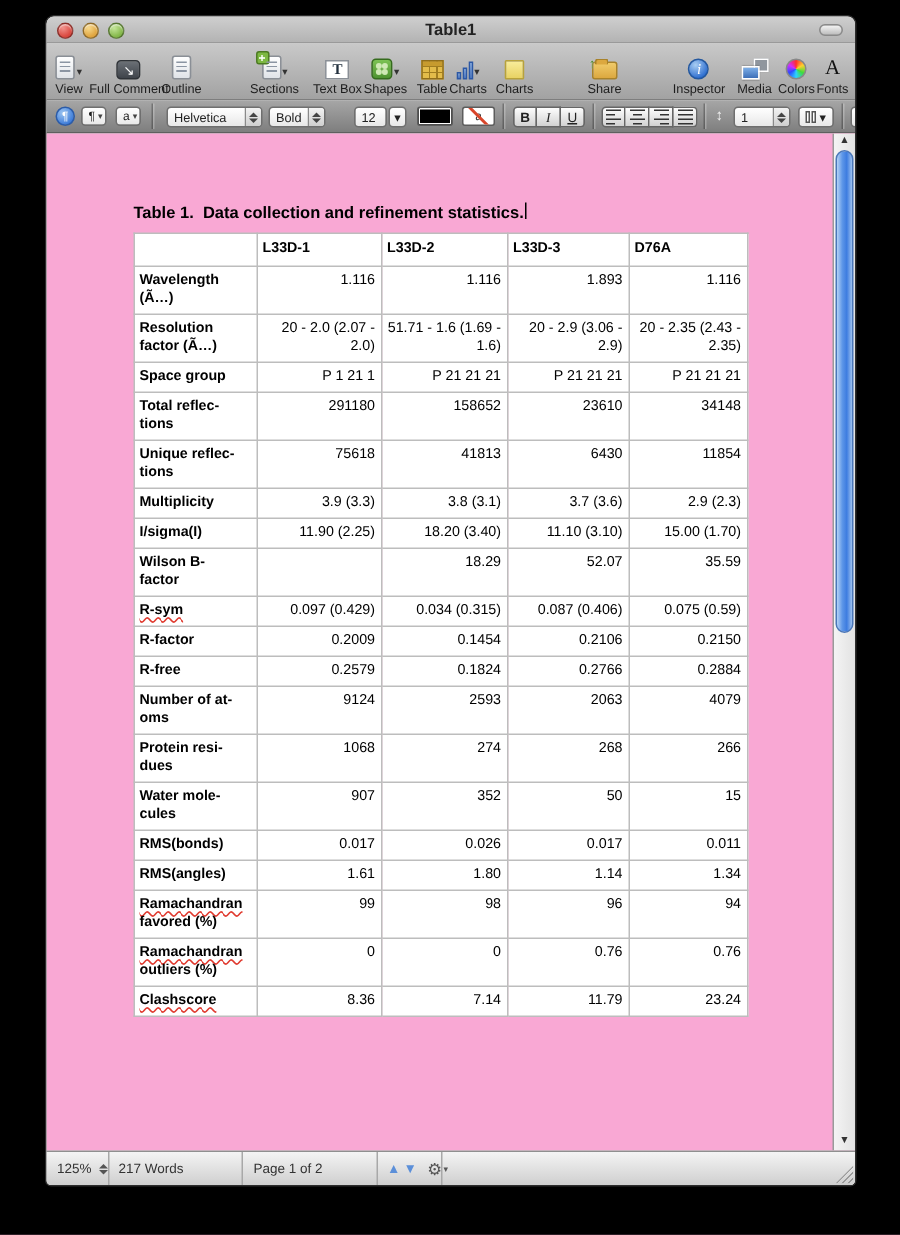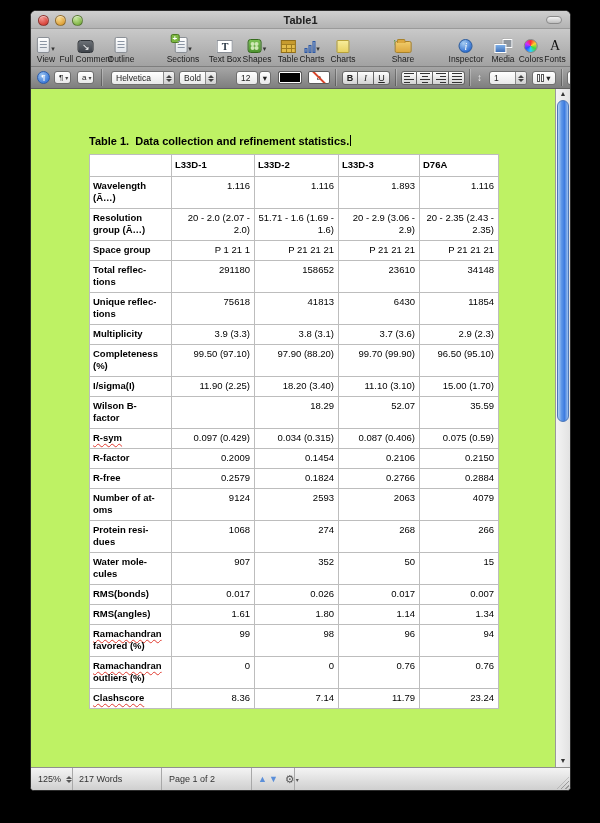--- a/index.html
+++ b/index.html
@@ -95,21 +95,21 @@
   .btngroup .gb:last-child { border-radius:0 3px 3px 0; }
   .albars { display:flex; flex-direction:column; gap:2px; width:10px; }
   .albars i { height:1px; background:#333; }
   .al-left { align-items:flex-start; } .al-center { align-items:center; } .al-right { align-items:flex-end; }
   .al-left i:nth-child(even), .al-center i:nth-child(even), .al-right i:nth-child(even) { width:6px; }
   .albars i { width:10px; }
   .lsicon { color:#eee; font-size:10px; line-height:14px; }
   .colglyph { display:flex; gap:1px; } .colglyph i { width:3px; height:8px; border:1px solid #555; background:#fff; }
 
   
-  .docarea { position:relative; flex:1; background:#bef264; overflow:hidden; }
+  .docarea { position:relative; flex:1; background:#f9a8d4; overflow:hidden; }
   .content { position:absolute; left:58px; top:46px; width:410px; }
   .doc-title { font-size:11px; font-weight:bold; color:#000; white-space:pre-wrap; }
   .caret { display:inline-block; width:1px; height:11px; background:#000; margin-left:1px; vertical-align:-1px; }
   table.stats { border-collapse:collapse; margin-top:7px; table-layout:fixed; width:409px; }
   .stats th, .stats td { border:1px solid #bdbdbd; vertical-align:top; padding:3px 4px 4px 3px;
     font-size:9.5px; line-height:12px; color:#000; background:#fff; }
   .stats thead th { text-align:left; font-weight:bold; padding-top:4px; padding-bottom:5px; }
   .stats tbody th { text-align:left; font-weight:bold; }
   .stats tbody td { text-align:right; font-weight:normal; }
   .lline { display:block; }
@@ -385,21 +385,21 @@
                   <span class="lline">(Ã…)</span>
                 </th>
                 <td>1.116</td>
                 <td>1.116</td>
                 <td>1.893</td>
                 <td>1.116</td>
               </tr>
               <tr>
                 <th>
                   <span class="lline">Resolution</span>
-                  <span class="lline">group (Ã…)</span>
+                  <span class="lline">factor (Ã…)</span>
                 </th>
                 <td>20 - 2.0 (2.07 - 2.0)</td>
                 <td>51.71 - 1.6 (1.69 - 1.6)</td>
                 <td>20 - 2.9 (3.06 - 2.9)</td>
                 <td>20 - 2.35 (2.43 - 2.35)</td>
               </tr>
               <tr>
                 <th>
                   <span class="lline">Space group</span>
                 </th>
@@ -432,30 +432,20 @@
                 <th>
                   <span class="lline">Multiplicity</span>
                 </th>
                 <td>3.9 (3.3)</td>
                 <td>3.8 (3.1)</td>
                 <td>3.7 (3.6)</td>
                 <td>2.9 (2.3)</td>
               </tr>
               <tr>
                 <th>
-                  <span class="lline">Completeness</span>
-                  <span class="lline">(%)</span>
-                </th>
-                <td>99.50 (97.10)</td>
-                <td>97.90 (88.20)</td>
-                <td>99.70 (99.90)</td>
-                <td>96.50 (95.10)</td>
-              </tr>
-              <tr>
-                <th>
                   <span class="lline">I/sigma(I)</span>
                 </th>
                 <td>11.90 (2.25)</td>
                 <td>18.20 (3.40)</td>
                 <td>11.10 (3.10)</td>
                 <td>15.00 (1.70)</td>
               </tr>
               <tr>
                 <th>
                   <span class="lline">Wilson B-</span>
@@ -523,21 +513,21 @@
                 <td>50</td>
                 <td>15</td>
               </tr>
               <tr>
                 <th>
                   <span class="lline">RMS(bonds)</span>
                 </th>
                 <td>0.017</td>
                 <td>0.026</td>
                 <td>0.017</td>
-                <td>0.007</td>
+                <td>0.011</td>
               </tr>
               <tr>
                 <th>
                   <span class="lline">RMS(angles)</span>
                 </th>
                 <td>1.61</td>
                 <td>1.80</td>
                 <td>1.14</td>
                 <td>1.34</td>
               </tr>

